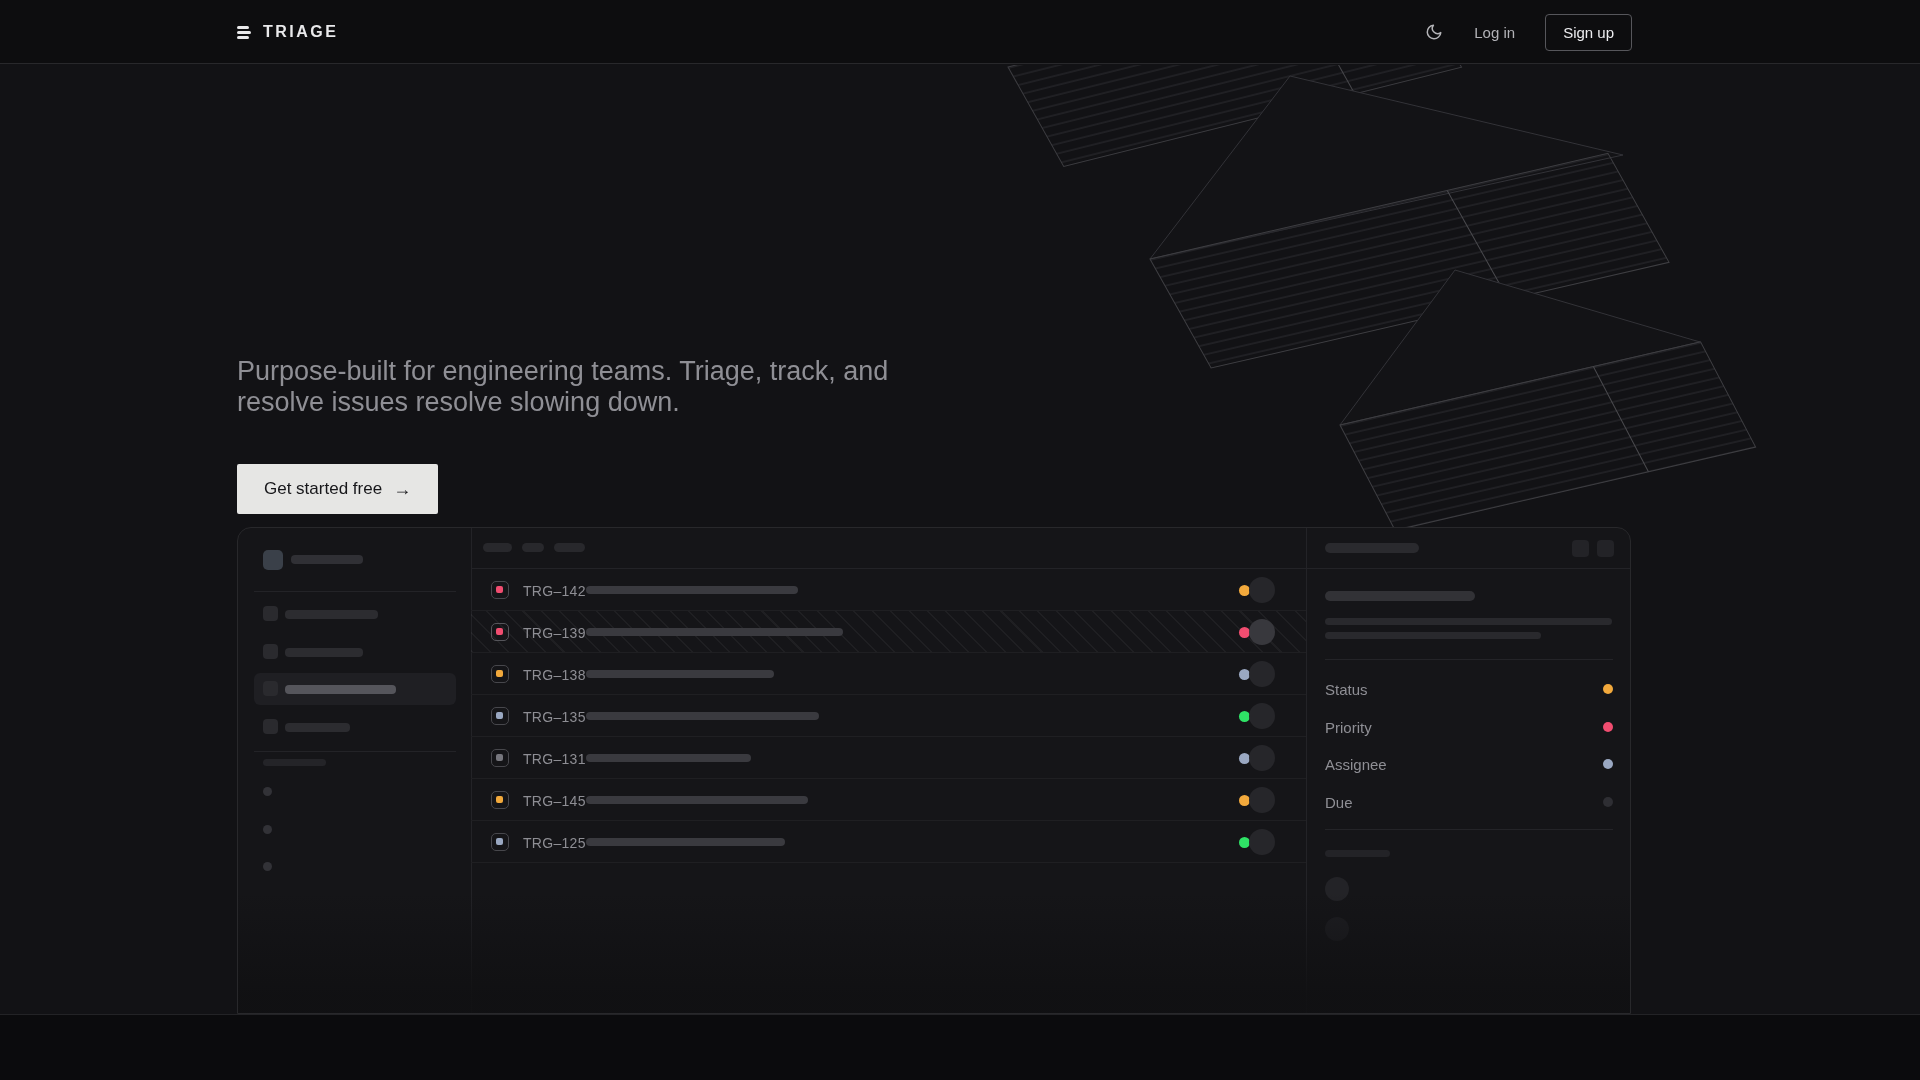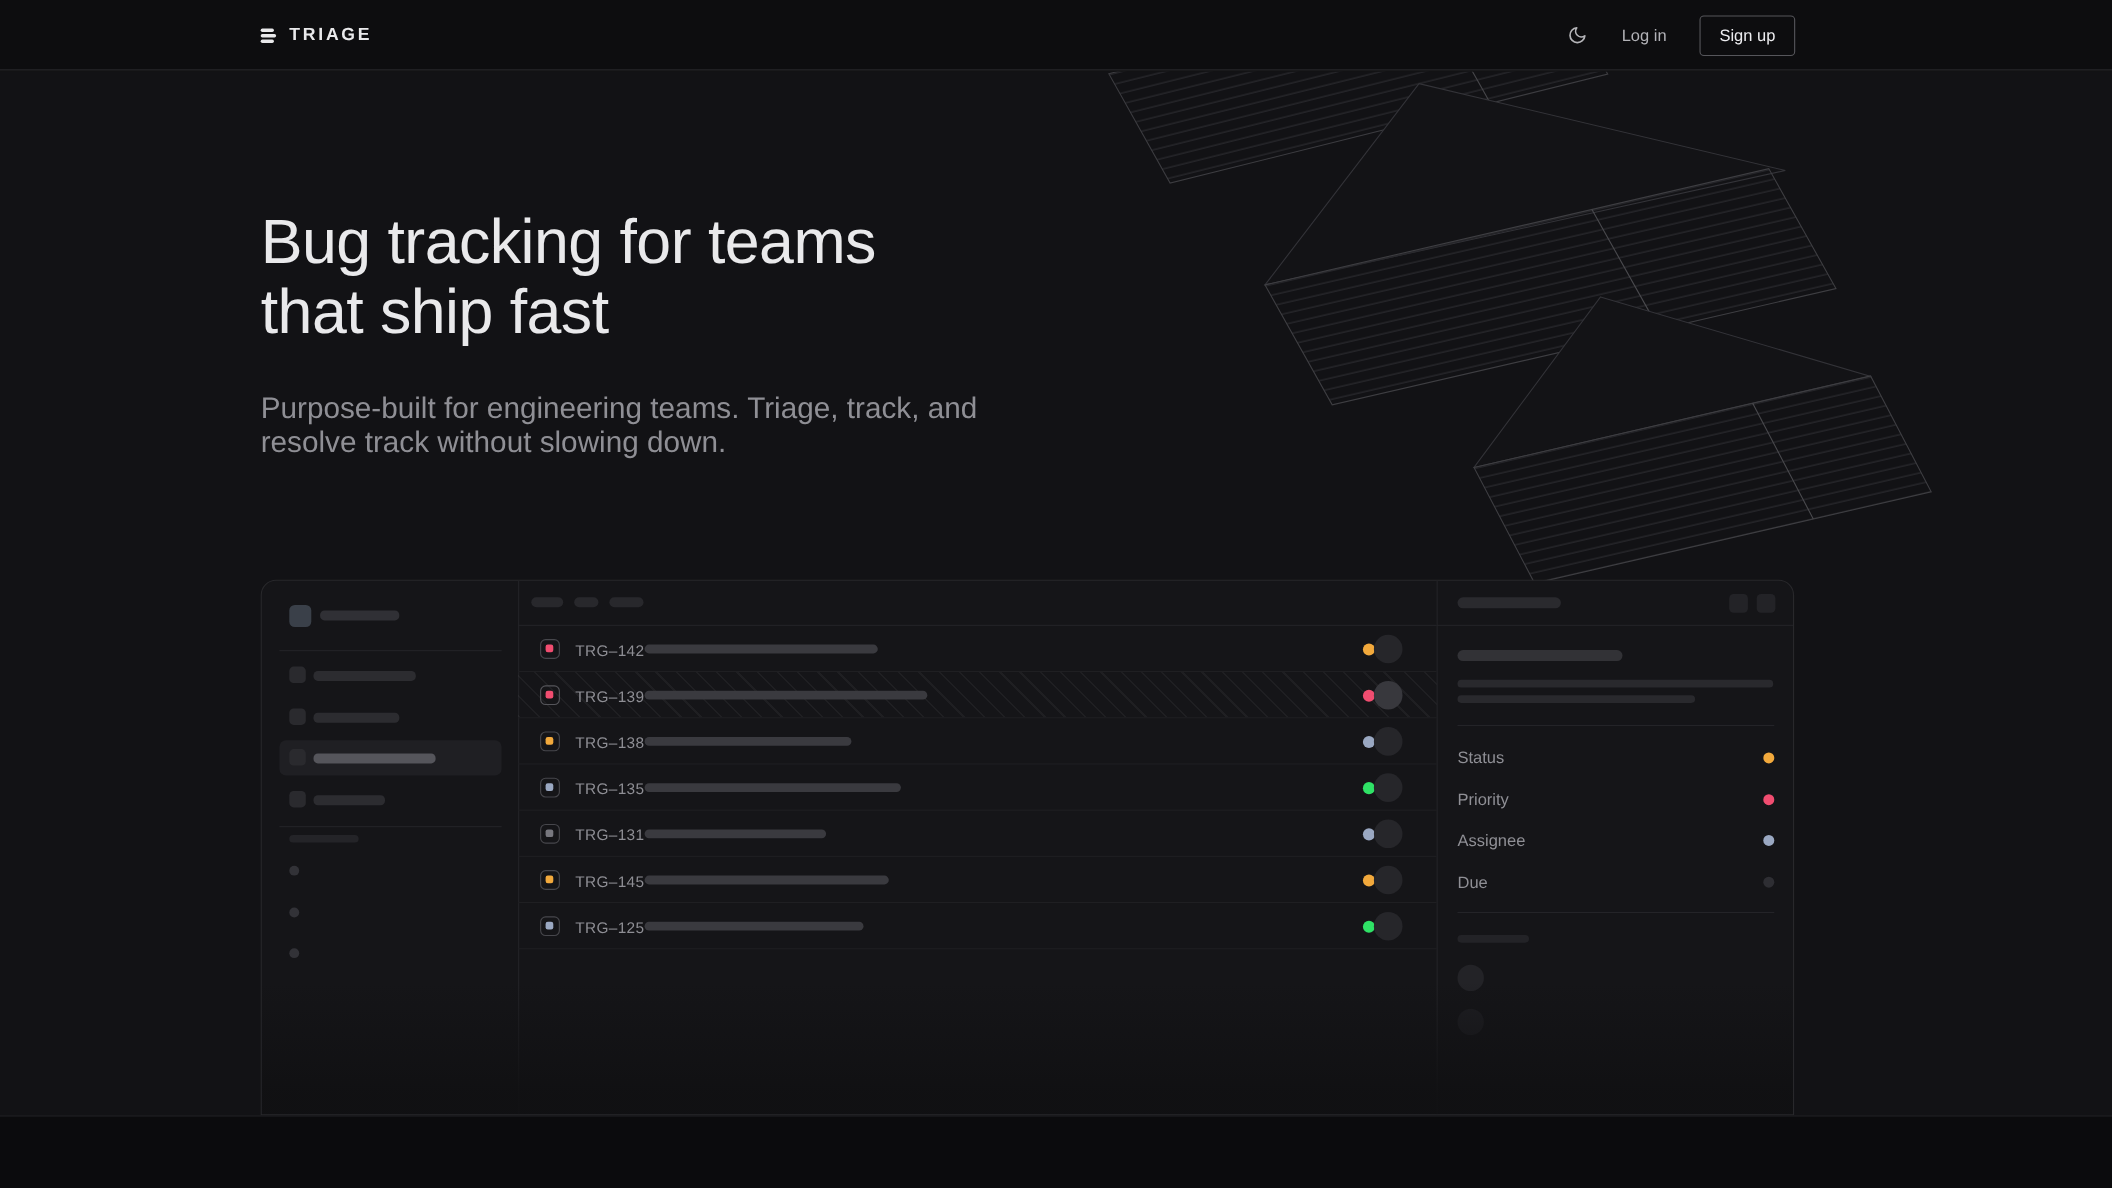--- a/index.html
+++ b/index.html
@@ -169,28 +169,28 @@
     </g>
 
     <path d="M1455 205 L1700 277 L1340 360 Z" fill="#131316" stroke="#333338" stroke-width="1"></path>
 
     <g transform="translate(1340,360) rotate(-13)">
       <path d="M0 0 H370 L400 115 H30 Z" fill="url(#ribs)" stroke="#3e3e42" stroke-width="1"></path>
       <path d="M260 0 L290 115" stroke="#4a4a4e" stroke-width="1"></path>
     </g>
   </svg>
 
-  <h1 class="hero-title">
-    <span>Bug tracking for teams</span><br>
-    <span>that ship fast</span>
-  </h1>
   <p class="hero-sub">
     <span>Purpose-built for engineering teams. Triage, track, and</span><br>
-    <span>resolve track without slowing down.</span>
+    <span>resolve issues resolve slowing down.</span>
   </p>
+  <button class="cta-btn">
+    <span>Get started free</span>
+    <span class="cta-arrow">→</span>
+  </button>
 
   <div class="panel">
     <div class="divider-v" style="left:233px"></div>
     <div class="divider-v" style="left:1068px"></div>
 
     <div>
       <span class="sb-ws-square"></span>
       <span class="skel sb-ws-bar"></span>
       <span class="sb-divider" style="top:63px"></span>
       <div class="sb-nav" id="sb-nav">

